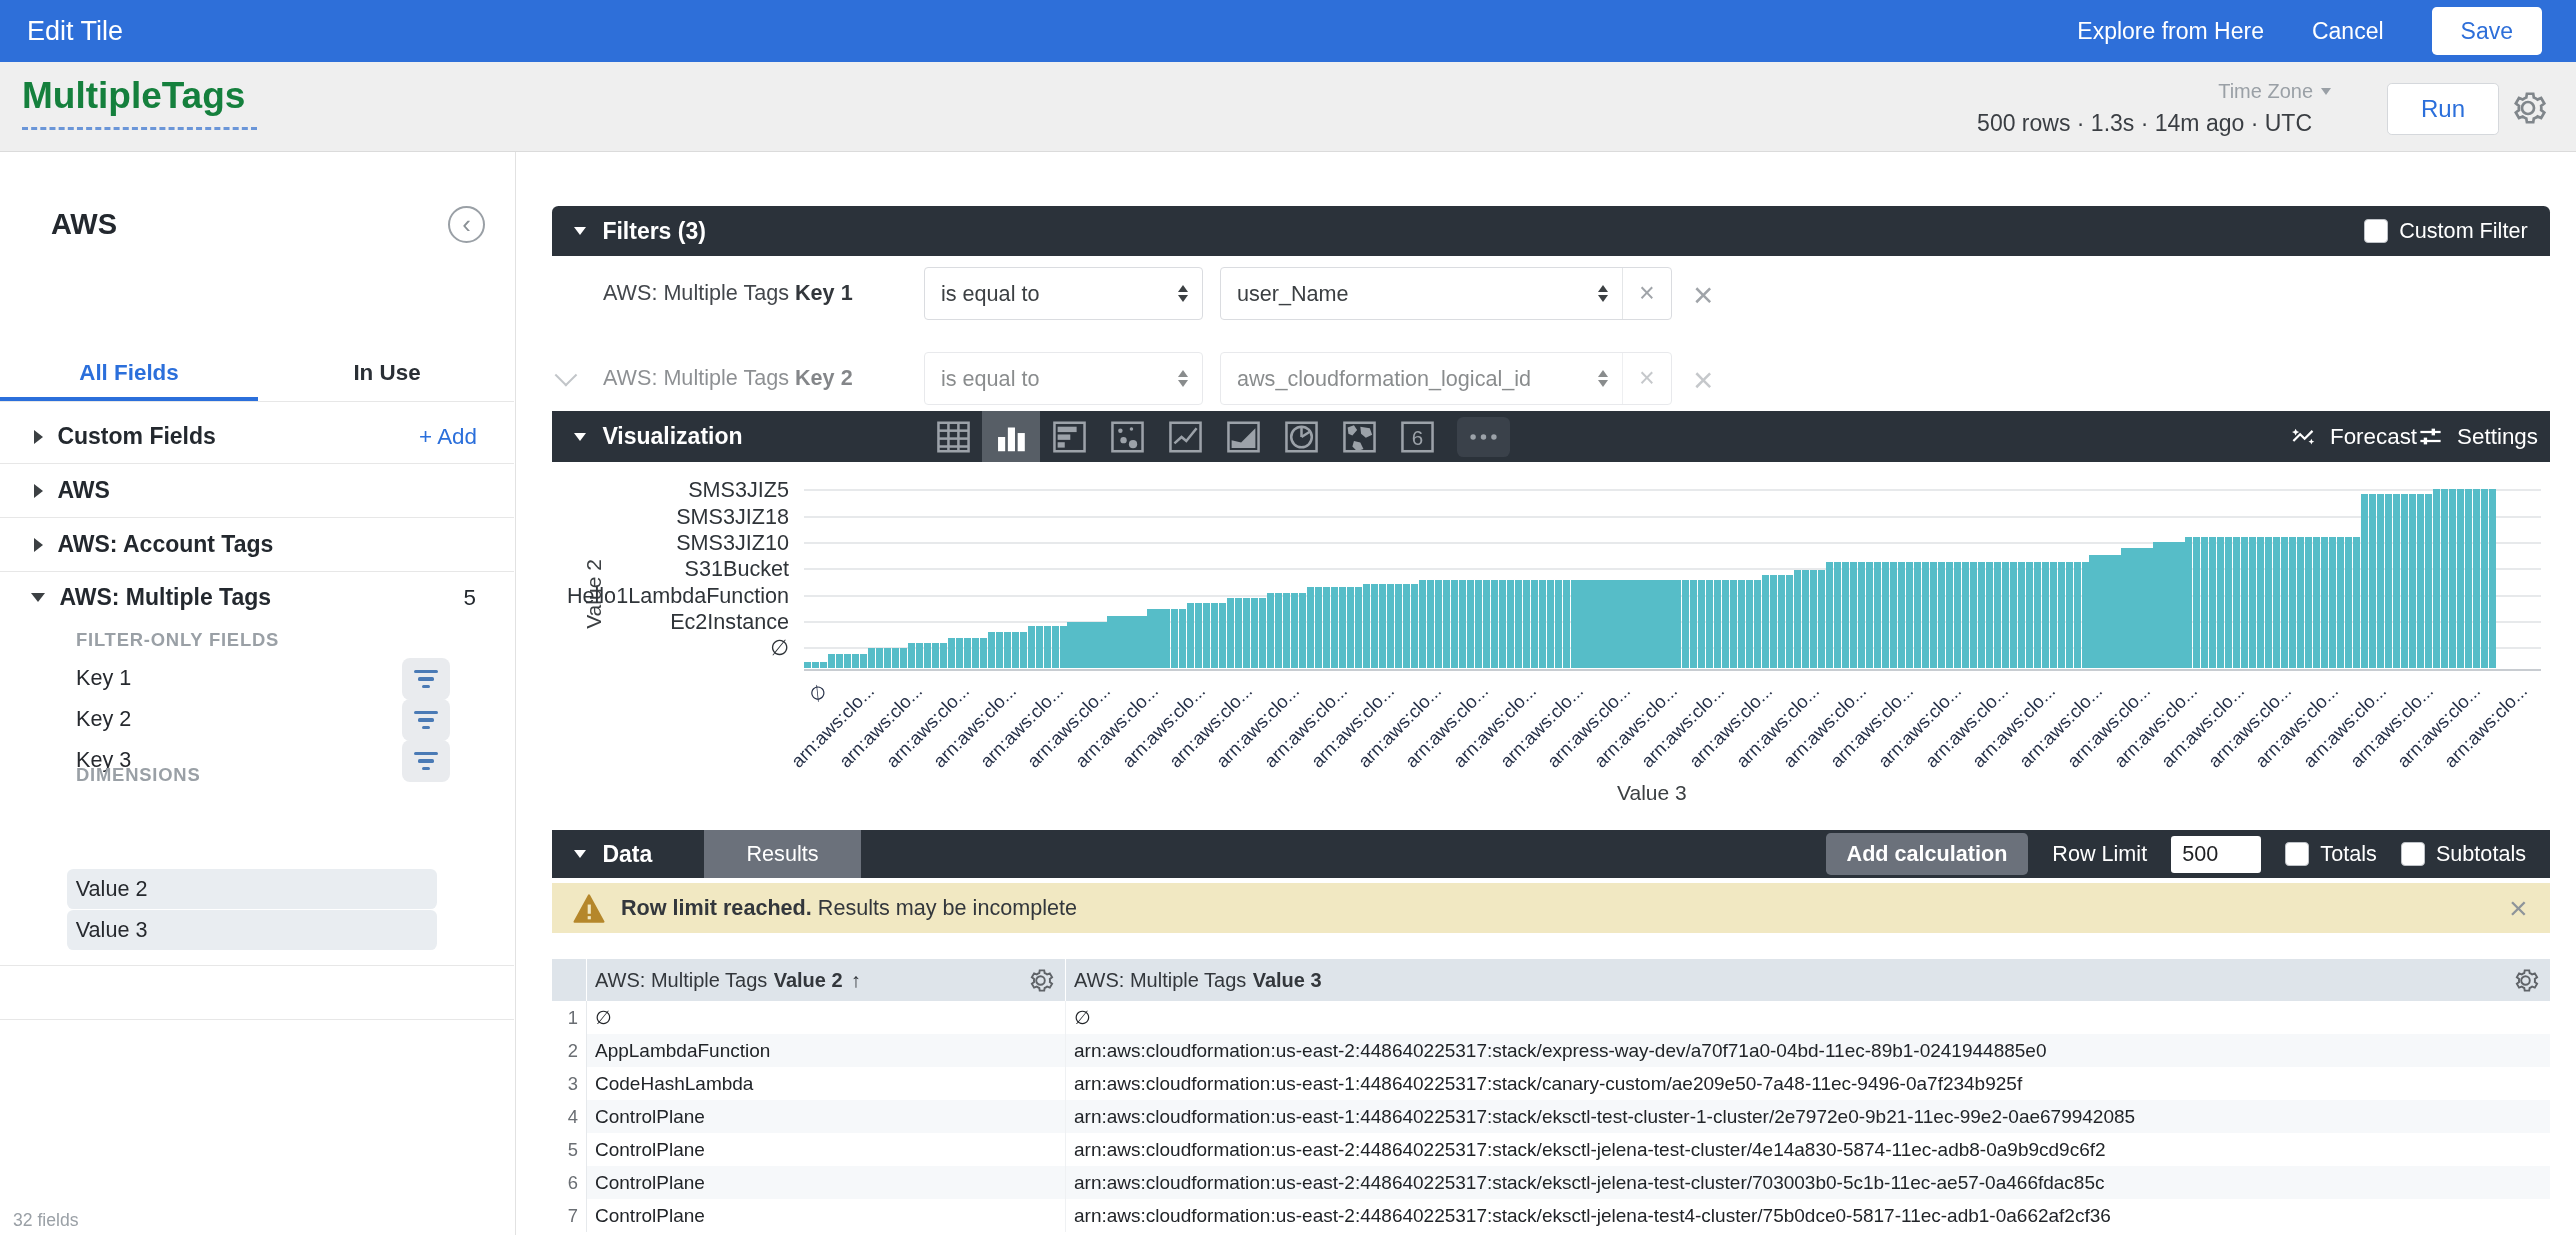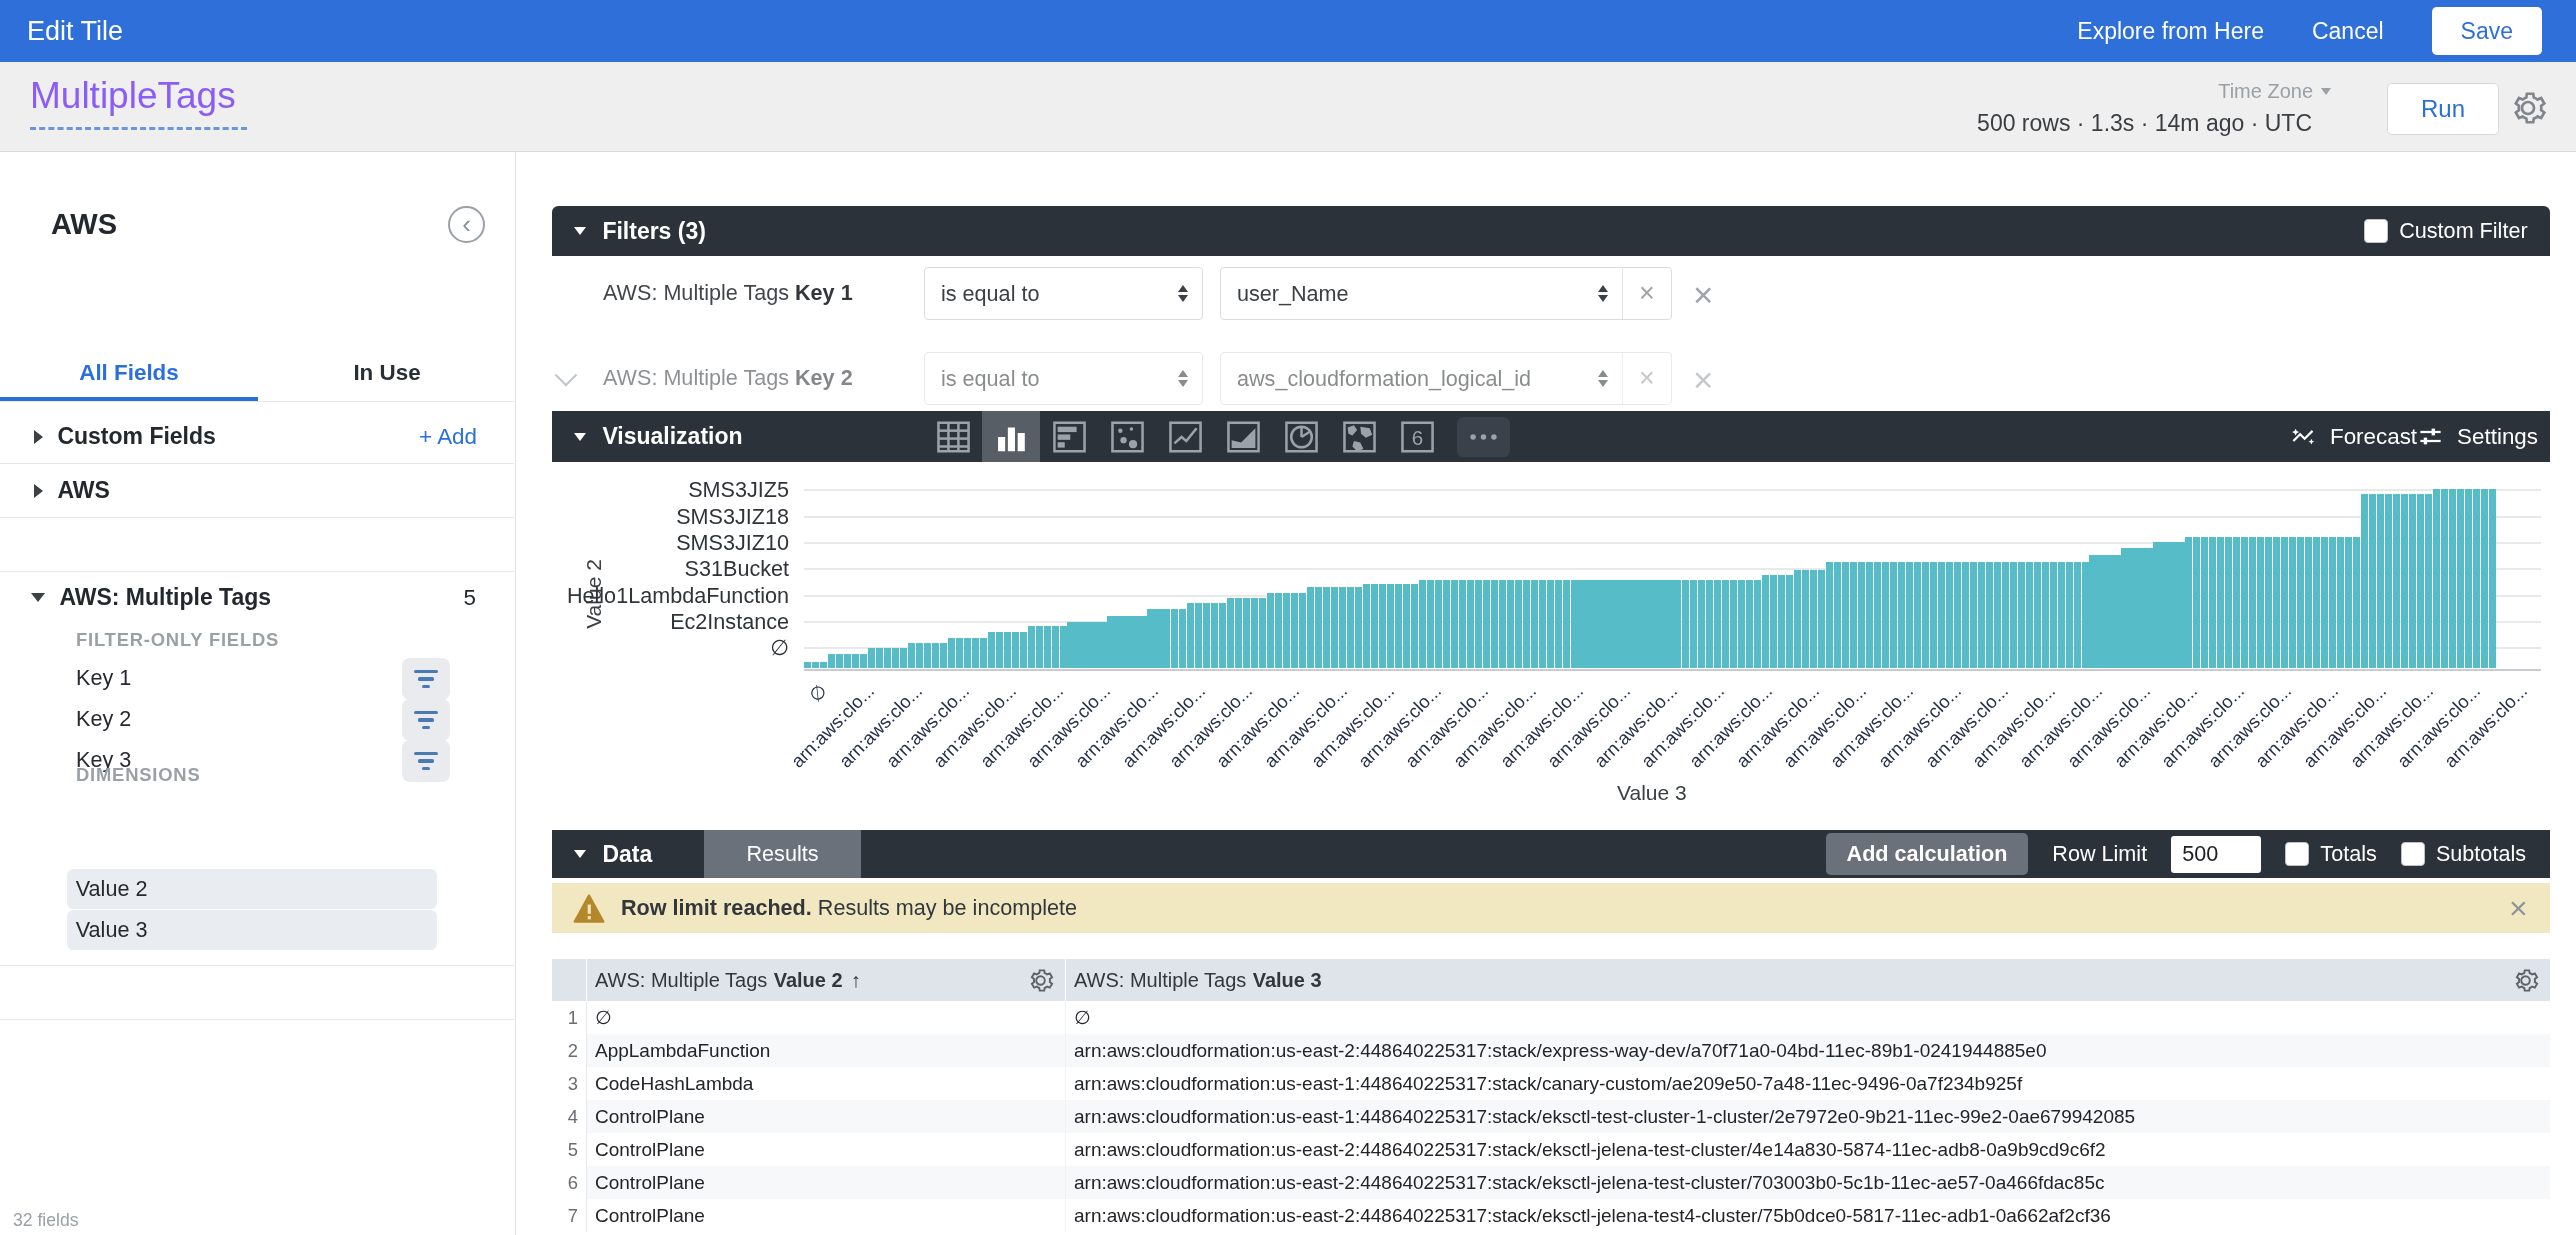--- a/index.html
+++ b/index.html
@@ -8,21 +8,21 @@
   
   .topbar{position:absolute;left:0;top:0;width:2576px;height:62px;background:#2E6FD9;
           display:flex;align-items:center;color:#fff;}
   .topbar-title{margin-left:27px;font-size:27px;font-weight:400;}
   .topbar-right{margin-left:auto;display:flex;align-items:center;gap:48px;margin-right:34px;}
   .top-link{font-size:23px;cursor:pointer;}
   .save-btn{background:#fff;color:#2E6FD9;font-size:23px;padding:10.4px 29px;border-radius:4.8px;cursor:pointer;}
   
   .subheader{position:absolute;left:0;top:62px;width:2576px;height:90px;background:#EFEFEF;
              border-bottom:1.6px solid #DBDBDB;box-sizing:border-box;}
-  .query-title{position:absolute;left:30px;top:13px;font-size:37px;font-weight:400;color:#8b5cf6;
+  .query-title{position:absolute;left:22px;top:13px;font-size:37px;font-weight:700;color:#15803d;
                border-bottom:3.2px dashed #6B96D8;padding:0 11.2px 9.6px 0;}
   .tz{position:absolute;right:245px;top:17.6px;font-size:20px;color:#9AA0A6;display:flex;align-items:center;gap:8px;}
   .tz-caret{width:0;height:0;border-left:5.6px solid transparent;border-right:5.6px solid transparent;border-top:7.2px solid #9AA0A6;}
   .stats{position:absolute;right:264px;top:48px;font-size:23px;color:#3A3E43;}
   .run-btn{position:absolute;right:77px;top:21px;width:110px;height:50px;background:#fff;border:1.6px solid #D5D8DC;
            border-radius:4.8px;color:#2B6FDB;font-size:24px;display:flex;align-items:center;justify-content:center;cursor:pointer;}
   .subheader-gear{position:absolute;right:29px;top:27px;width:38px;height:38px;cursor:pointer;}
   
   .sidebar{position:absolute;left:0;top:152px;width:516px;bottom:0;background:#fff;
            border-right:1.6px solid #E2E2E2;box-sizing:border-box;}
@@ -179,20 +179,24 @@
     <span class="sb-add">+  Add</span>
   </div>
   <div class="sb-divider" style="top:311px"></div>
 
   <div class="sb-section" style="top:312px">
     <span class="tri-right"></span>
     <span class="sb-section-label">AWS</span>
   </div>
   <div class="sb-divider" style="top:365px"></div>
 
+  <div class="sb-section" style="top:366px">
+    <span class="tri-right"></span>
+    <span class="sb-section-label">AWS: Account Tags</span>
+  </div>
   <div class="sb-divider" style="top:419px"></div>
 
   <div class="sb-section" style="top:419px">
     <span class="tri-down"></span>
     <span class="sb-section-label">AWS: Multiple Tags</span>
     <span class="sb-count">5</span>
   </div>
 
   <div class="sb-subheader" style="top:477px">FILTER-ONLY FIELDS</div>
 

